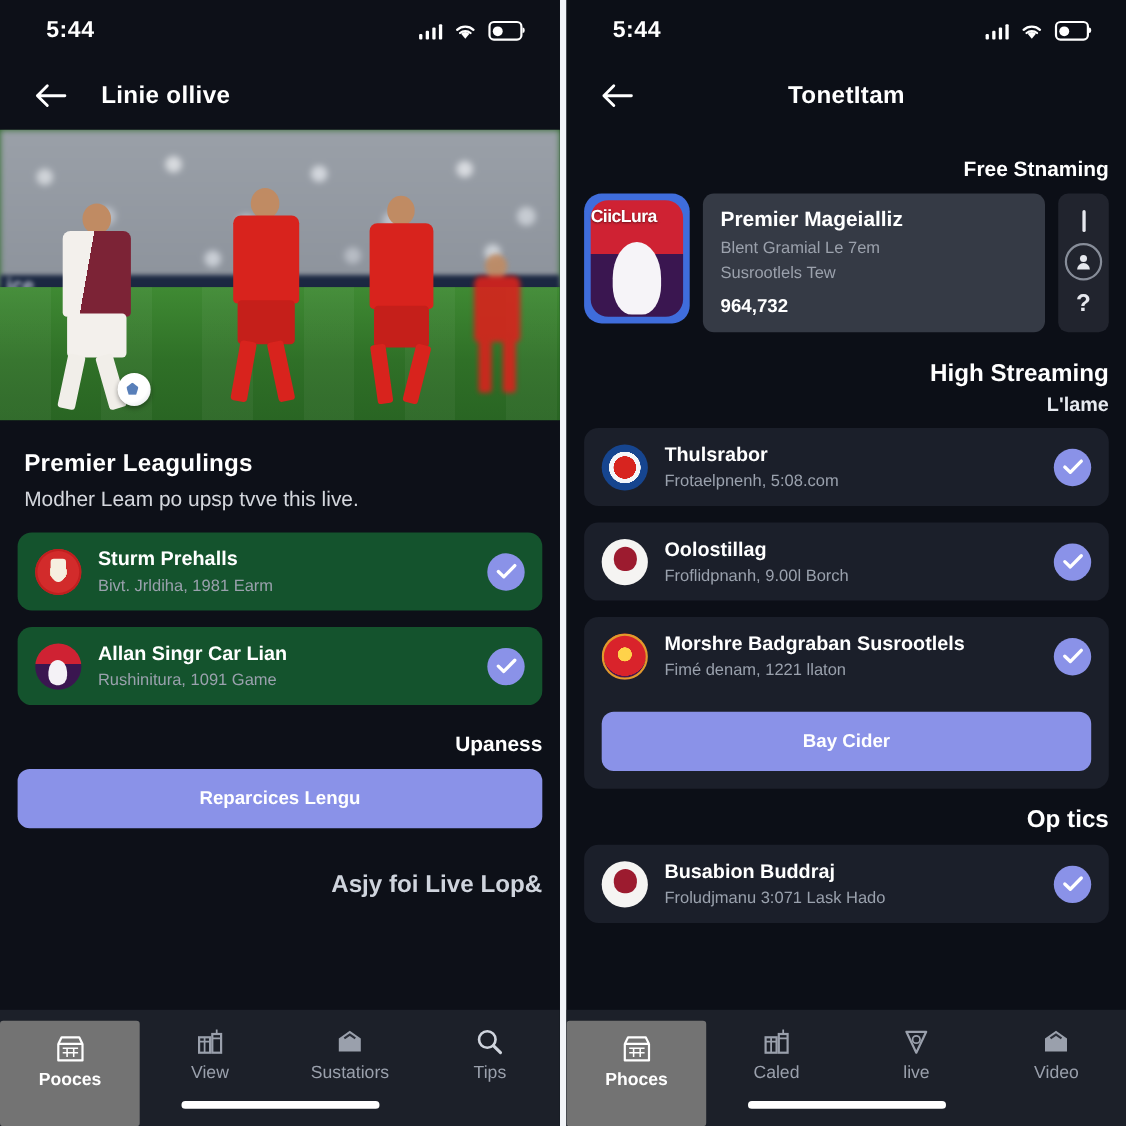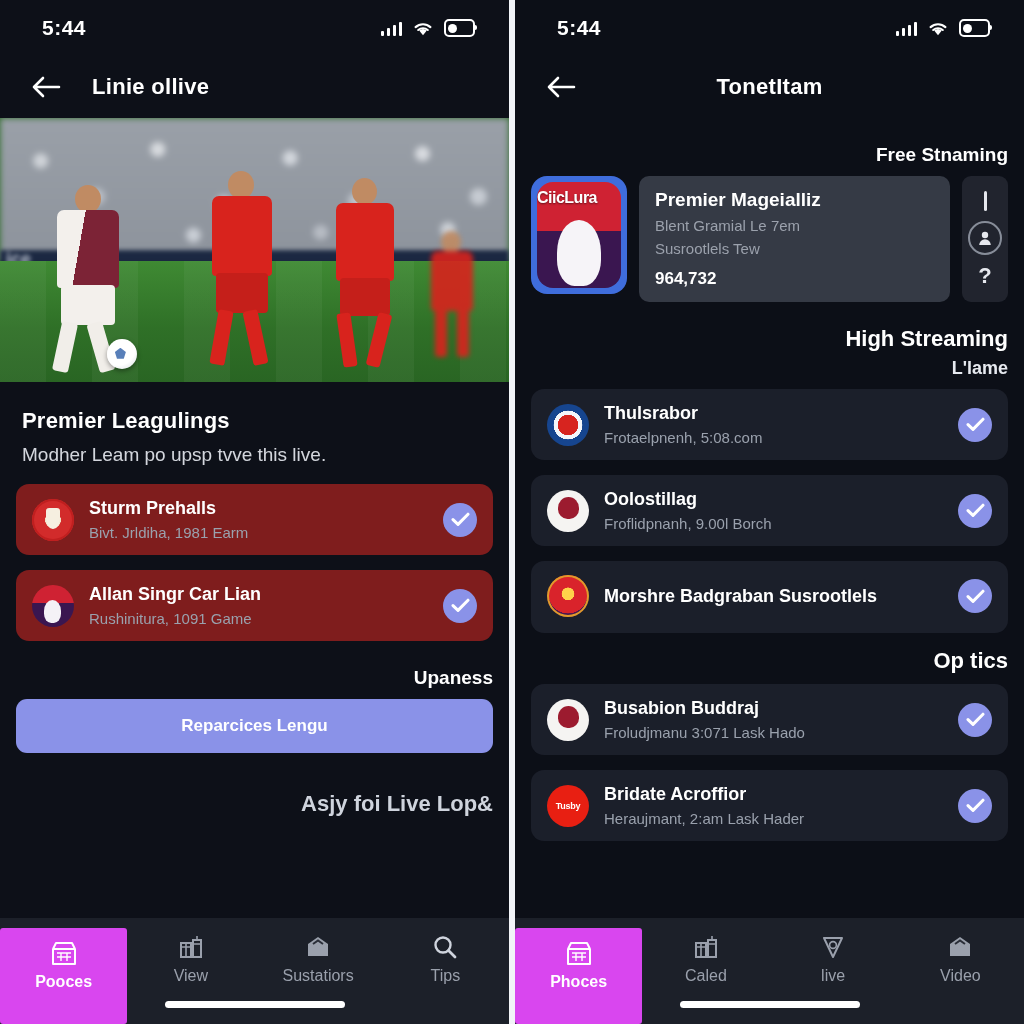--- a/index.html
+++ b/index.html
@@ -57,21 +57,21 @@
   .ball{position:absolute;left:21%;bottom:5%;width:30px;height:30px;border-radius:50%;background:radial-gradient(circle at 38% 32%,#fff 60%,#d4d8de);box-shadow:0 2px 5px rgba(0,0,0,.4);}
   .ball::after{content:"";position:absolute;left:8px;top:9px;width:11px;height:11px;background:#2e5fa8;clip-path:polygon(50% 0,100% 38%,81% 100%,19% 100%,0 38%);opacity:.8;}
 
   
   .body{flex:1;overflow:hidden;padding:0 16px;}
   .h1{color:#fff;font-size:22px;font-weight:700;margin:26px 0 0 6px;letter-spacing:.2px;}
   .sub{color:#e3e6ec;font-size:19px;margin:10px 0 0 6px;opacity:.93;}
   .sec-h{color:#fff;font-size:19px;font-weight:700;margin:22px 0 10px 6px;text-align:right;}
   .sec-h.dim{color:#e7eaf0;font-weight:700;}
   .sec-h.big{font-size:22px;}
-  .row{display:flex;align-items:center;background:#7f1d1d;border-radius:13px;padding:14px 16px;margin-bottom:15px;gap:15px;cursor:pointer;}
+  .row{display:flex;align-items:center;background:#14532d;border-radius:13px;padding:14px 16px;margin-bottom:15px;gap:15px;cursor:pointer;}
   .panel.right .row{background:#1b1f2a;}
   .row .meta{flex:1;min-width:0;}
   .row .t{color:#fff;font-size:18px;font-weight:700;white-space:nowrap;overflow:hidden;text-overflow:ellipsis;}
   .row .s{color:#9aa1ad;font-size:15px;margin-top:5px;white-space:nowrap;overflow:hidden;text-overflow:ellipsis;}
   .check{width:34px;height:34px;border-radius:50%;background:#8a92e8;display:flex;align-items:center;justify-content:center;flex:0 0 34px;}
   .check svg{display:block}
   .cta{display:block;width:100%;border:0;border-radius:11px;background:#8a92e8;color:#fff;font-size:17px;font-weight:600;padding:17px 0;margin:6px 0 0;cursor:pointer;font-family:inherit;}
 
   
   .crest{width:42px;height:42px;border-radius:50%;flex:0 0 42px;position:relative;overflow:hidden;}
@@ -97,21 +97,21 @@
   .feat-line{color:#9ba1ac;font-size:15px;margin-top:6px;white-space:nowrap;overflow:hidden;text-overflow:ellipsis;}
   .feat-num{color:#fff;font-size:17px;font-weight:700;margin-top:12px;}
   .rail{width:46px;flex:0 0 46px;background:#21242e;border-radius:9px;display:flex;flex-direction:column;align-items:center;justify-content:space-around;padding:10px 0;box-sizing:border-box;}
   .rail .bar{width:3px;height:20px;background:#e6e8ee;border-radius:2px;}
   .rail .person{width:30px;height:30px;border-radius:50%;border:2px solid #878d99;display:flex;align-items:center;justify-content:center;}
   .rail .qm{color:#e6e8ee;font-size:22px;font-weight:700;line-height:1;}
 
   
   .tabbar{height:96px;flex:0 0 96px;background:#1c2029;display:flex;align-items:flex-start;padding-top:10px;position:relative;}
   .tab{flex:1;display:flex;flex-direction:column;align-items:center;gap:7px;cursor:pointer;padding-top:6px;}
-  .tab.active{background:#d946ef;border-radius:3px;align-self:stretch;justify-content:flex-start;padding-top:12px;}
+  .tab.active{background:#737373;border-radius:3px;align-self:stretch;justify-content:flex-start;padding-top:12px;}
   .tab .lbl{font-size:16px;color:#9aa0ac;}
   .tab.active .lbl{color:#fff;font-weight:700;}
   .tab svg{display:block}
   .homebar{position:absolute;left:50%;transform:translateX(-50%);bottom:16px;width:180px;height:7px;border-radius:4px;background:#fff;}
 </style>
 </head>
 <body>
 
 <div class="stage">
 
@@ -352,57 +352,45 @@
           <svg width="19" height="15" viewBox="0 0 19 15">
               <path d="M2 7.6 L7 12.4 L17 2.2" stroke="#fff" stroke-width="3" fill="none" stroke-linecap="round" stroke-linejoin="round"></path>
             </svg>
         </span>
       </div>
 
       <div class="row" style="flex-wrap:wrap;padding-bottom:16px">
         <span class="crest c-shield"></span>
         <span class="meta">
           <span class="t" style="display:block">Morshre Badgraban Susrootlels</span>
-        </span>
-        <span class="check">
-          <svg width="19" height="15" viewBox="0 0 19 15">
-              <path d="M2 7.6 L7 12.4 L17 2.2" stroke="#fff" stroke-width="3" fill="none" stroke-linecap="round" stroke-linejoin="round"></path>
-            </svg>
-        </span>
+          <span class="s" style="display:block">Fimé denam, 1221 llaton</span>
+        </span>
+        <span class="check">
+          <svg width="19" height="15" viewBox="0 0 19 15">
+              <path d="M2 7.6 L7 12.4 L17 2.2" stroke="#fff" stroke-width="3" fill="none" stroke-linecap="round" stroke-linejoin="round"></path>
+            </svg>
+        </span>
+        <button class="cta" style="margin-top:14px">Bay Cider</button>
       </div>
 
       <div class="sec-h big" style="margin-top:6px">Op tics</div>
 
       <div class="row">
         <span class="crest c-white"></span>
         <span class="meta">
           <span class="t" style="display:block">Busabion Buddraj</span>
           <span class="s" style="display:block">Froludjmanu 3:071 Lask Hado</span>
         </span>
         <span class="check">
           <svg width="19" height="15" viewBox="0 0 19 15">
               <path d="M2 7.6 L7 12.4 L17 2.2" stroke="#fff" stroke-width="3" fill="none" stroke-linecap="round" stroke-linejoin="round"></path>
             </svg>
         </span>
       </div>
 
-      <div class="row">
-        <span class="crest c-red">
-          <span>Tusby</span>
-        </span>
-        <span class="meta">
-          <span class="t" style="display:block">Bridate Acroffior</span>
-          <span class="s" style="display:block">Heraujmant, 2:am Lask Hader</span>
-        </span>
-        <span class="check">
-          <svg width="19" height="15" viewBox="0 0 19 15">
-              <path d="M2 7.6 L7 12.4 L17 2.2" stroke="#fff" stroke-width="3" fill="none" stroke-linecap="round" stroke-linejoin="round"></path>
-            </svg>
-        </span>
-      </div>
     </div>
 
     <div class="tabbar">
       <div class="tab active">
         <span>
             <svg width="30" height="26" viewBox="0 0 30 26">
               <path d="M4 9 H26 V24 H4 Z M4 9 L7 3 H23 L26 9" stroke="#fff" stroke-width="2" fill="none" stroke-linejoin="round"></path>
               <path d="M8 13 H22 M8 17 H22 M12 13 V21 M18 13 V21" stroke="#fff" stroke-width="1.4"></path>
             </svg>
           </span>

